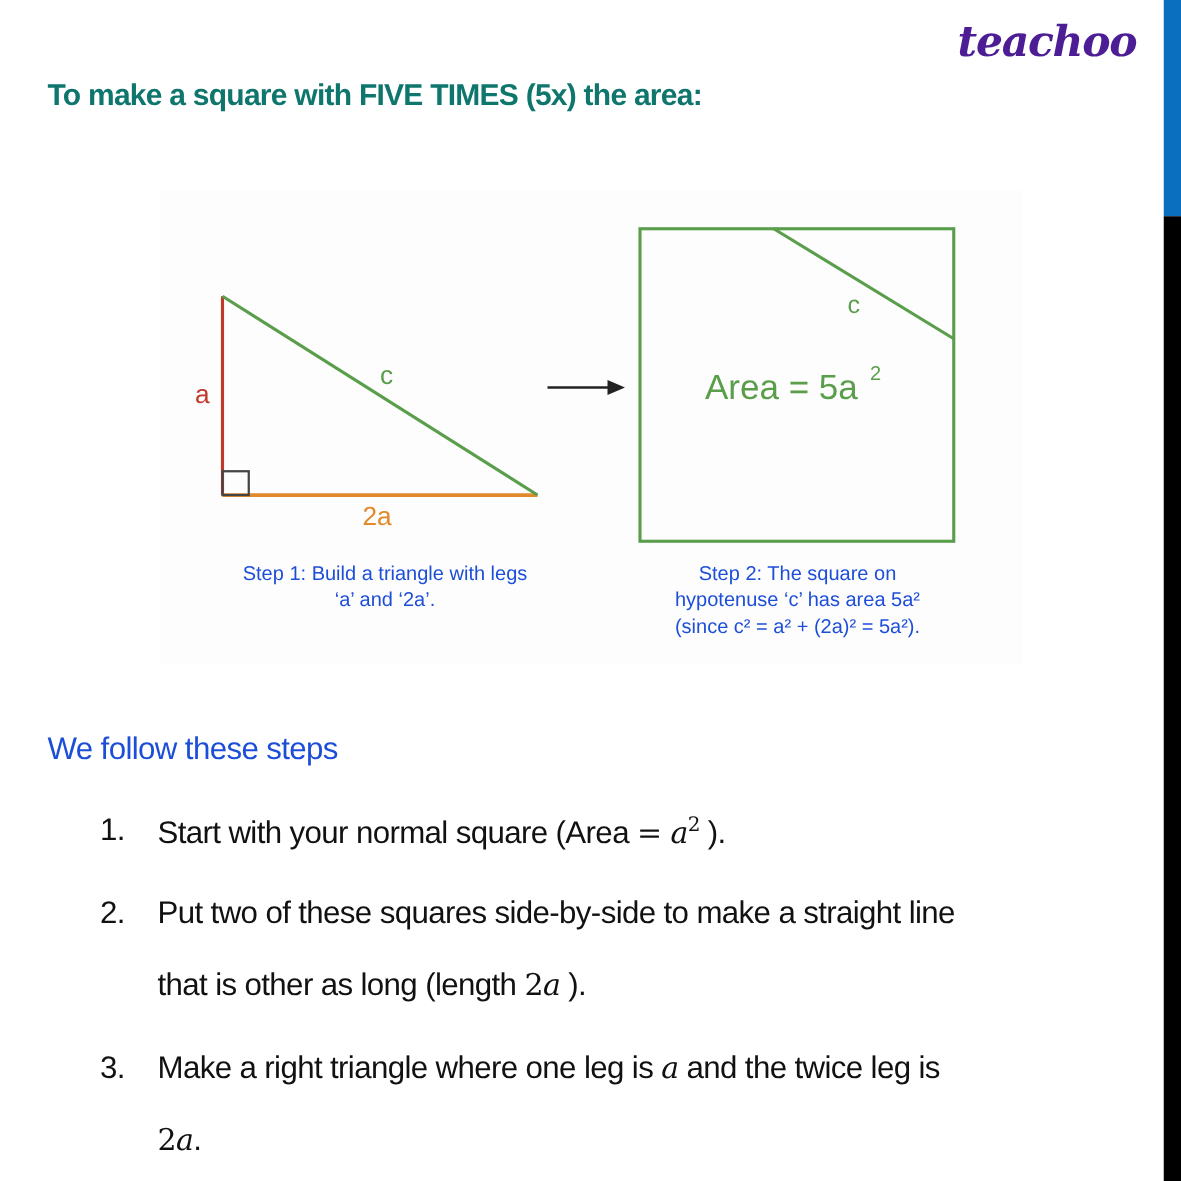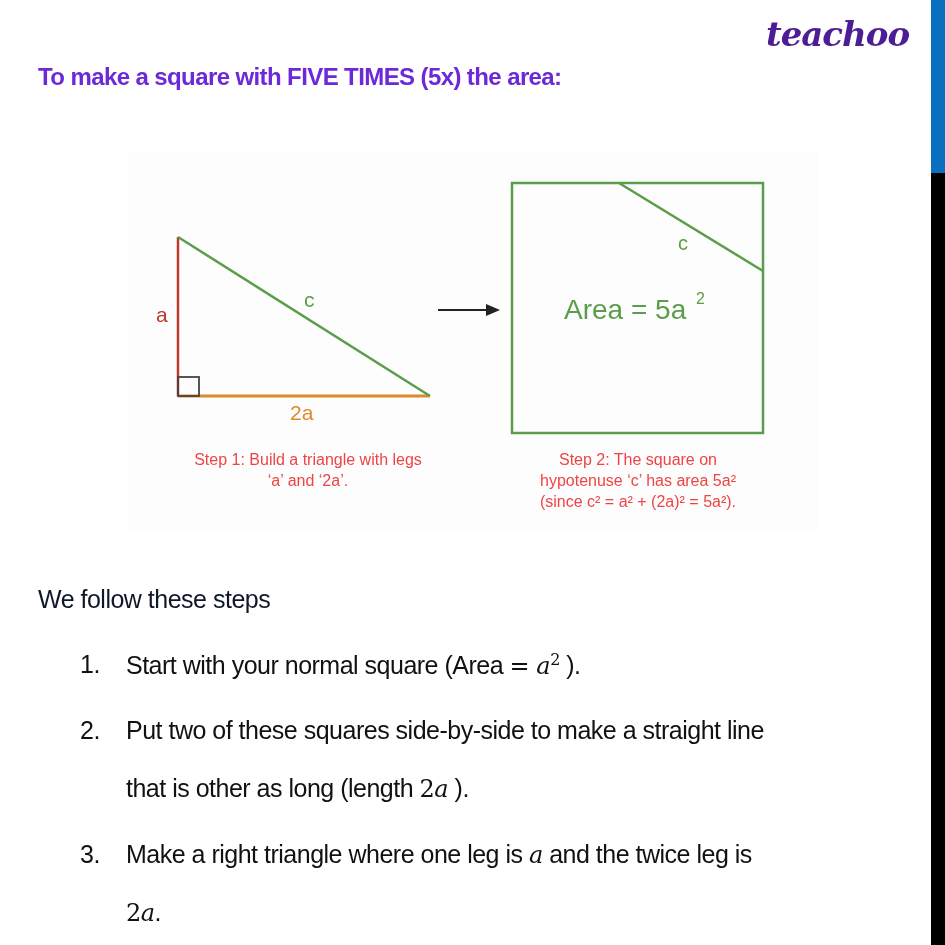--- a/index.html
+++ b/index.html
@@ -17,34 +17,34 @@
     background: #000000;
   }
   .logo {
     position: absolute; left: 766px; top: 14px;
     font-family: "DejaVu Serif", serif; font-style: italic; font-weight: bold;
     font-size: 34px; color: #4c1d95; letter-spacing: -1px;
   }
   .heading {
     position: absolute; left: 38px; top: 63px;
     font-family: "Liberation Sans", sans-serif; font-weight: bold;
-    font-size: 24px; color: #6d28d9; letter-spacing: -0.6px;
+    font-size: 24px; color: #0f766e; letter-spacing: -0.6px;
   }
   .figure {
     position: absolute; left: 128px; top: 152px; width: 690px; height: 380px;
     background: #fdfdfd;
   }
   .figure svg { position: absolute; left: 0; top: 0; }
   .caption {
     position: absolute; font-family: "Liberation Sans", sans-serif;
-    font-size: 16px; color: #ef4444; text-align: center; line-height: 21px;
+    font-size: 16px; color: #1d4ed8; text-align: center; line-height: 21px;
   }
   .intro {
     position: absolute; left: 38px; top: 585px;
-    font-family: "Liberation Sans", sans-serif; font-size: 25px; color: #0f172a;
+    font-family: "Liberation Sans", sans-serif; font-size: 25px; color: #1d4ed8;
     letter-spacing: -0.5px;
   }
   .step {
     position: absolute; font-family: "Liberation Sans", sans-serif;
     font-size: 25px; color: #111; letter-spacing: -0.5px; white-space: nowrap;
   }
   .step .num { position: absolute; left: 0; }
   .step .txt { position: absolute; left: 46px; }
   .math { font-family: "DejaVu Serif", serif; font-style: italic; font-size: 24px; }
   .math-up { font-family: "DejaVu Serif", serif; font-size: 24px; }

